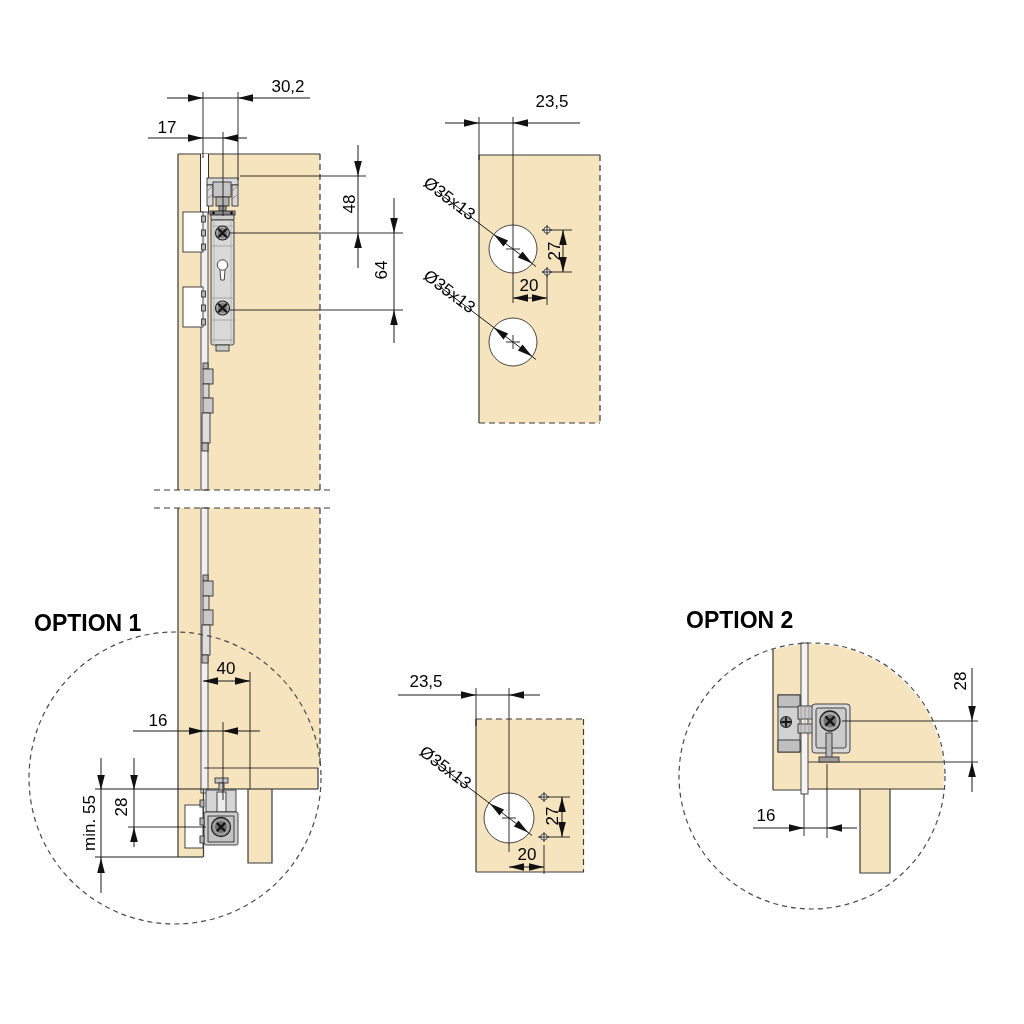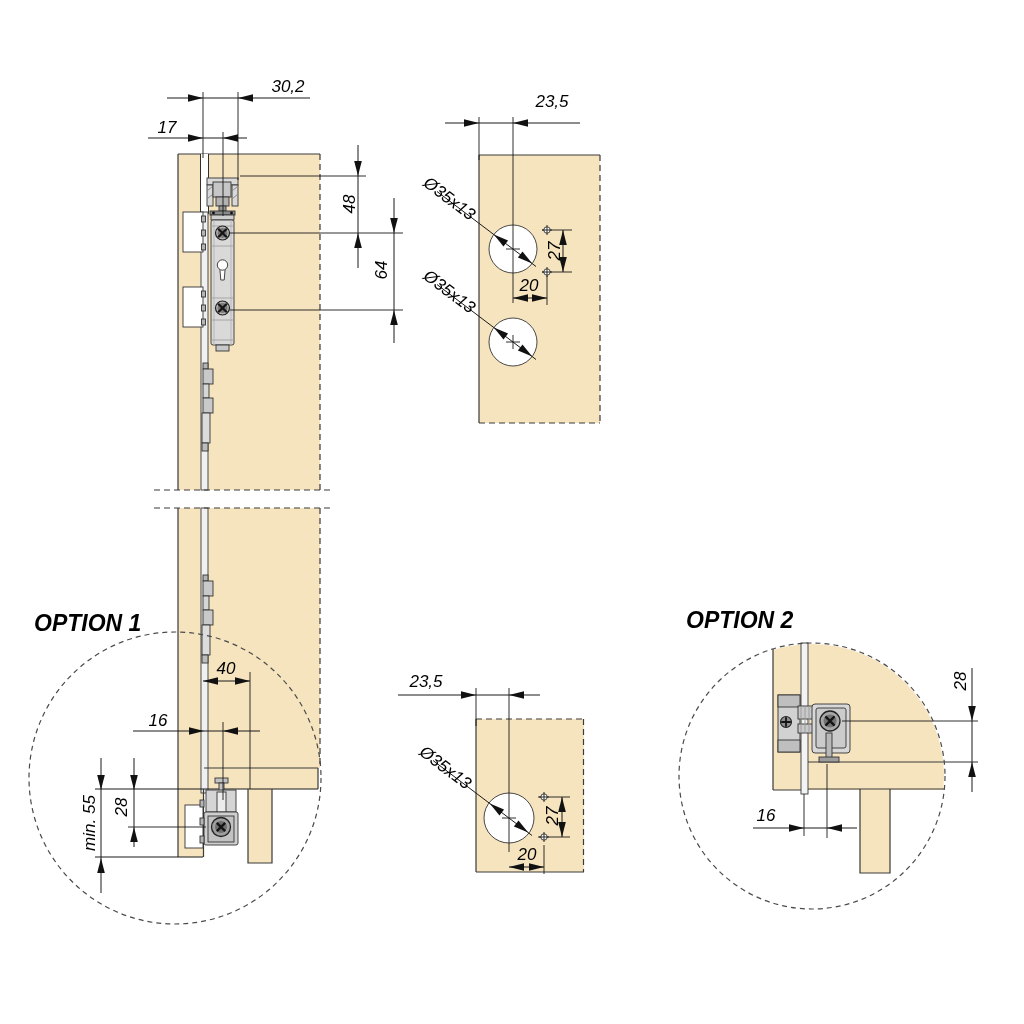--- a/index.html
+++ b/index.html
@@ -1,16 +1,16 @@
 <!DOCTYPE html>
 <html><head>
 <meta charset="utf-8">
 <style>
   html,body{margin:0;padding:0;background:#fff;}
-  .page{width:1024px;height:1024px;background:#fff;position:relative;overflow:hidden;font-style:italic;}
+  .page{width:1024px;height:1024px;background:#fff;position:relative;overflow:hidden;}
   svg{display:block;}
   .ln{stroke:#3a3a3a;stroke-width:1.2;fill:none;}
   .thin{stroke:#1a1a1a;stroke-width:1;fill:none;}
   .hair{stroke:#1a1a1a;stroke-width:0.9;fill:none;}
   .dsh{stroke:#3a3a3a;stroke-width:1.2;fill:none;stroke-dasharray:6 4;}
   .dshc{stroke:#4a4a4a;stroke-width:1.2;fill:none;stroke-dasharray:5 4;}
   .panel{fill:#F6E4BE;}
   .ar{fill:#111;stroke:none;}
   .hw{stroke:#333;stroke-width:0.9;}
   text{font-family:"Liberation Sans","DejaVu Sans",sans-serif;fill:#000;}

